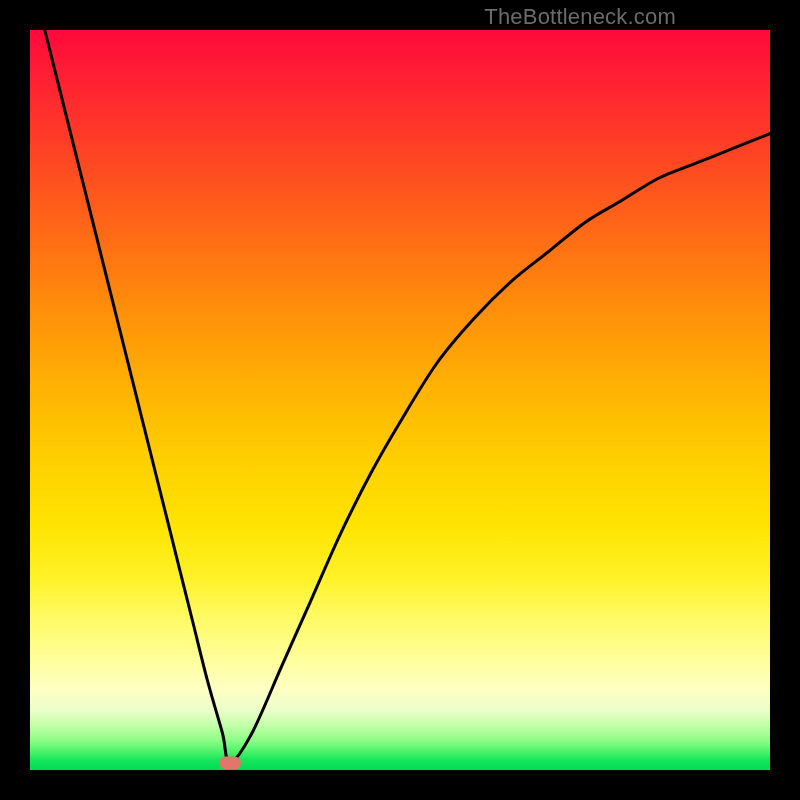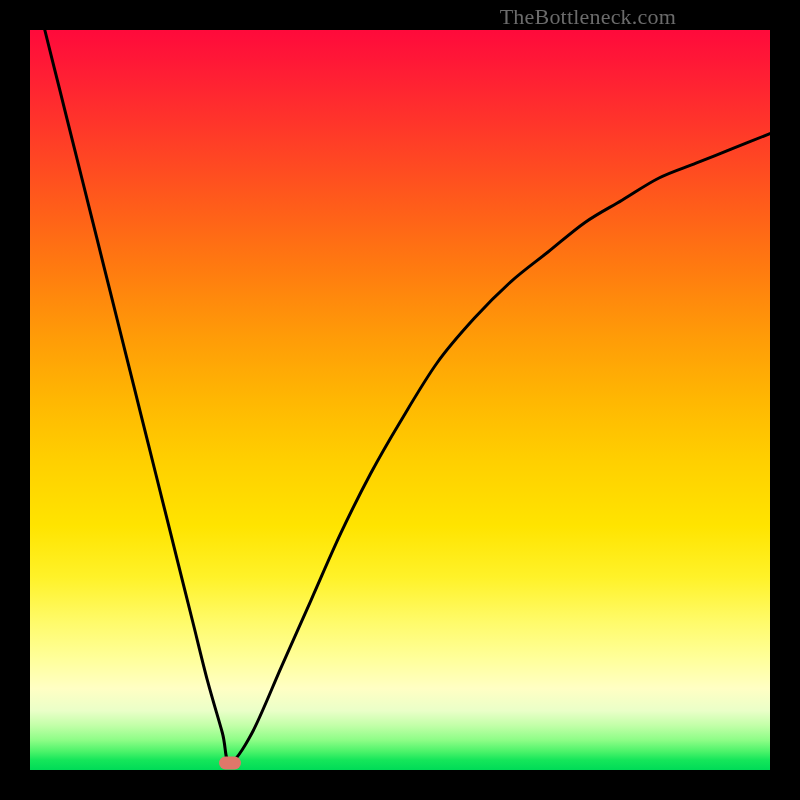--- a/index.html
+++ b/index.html
@@ -9,21 +9,20 @@
     height: 800px;
     overflow: hidden;
     background: #000;
     font-family: Arial, Helvetica, sans-serif;
   }
   .frame {
     position: relative;
     width: 688px;
     height: 800px;
     background: #000;
-    font-family: Liberation Serif, serif;
   }
   .plot-area {
     position: absolute;
     left: 30px;
     top: 30px;
     width: 740px;
     height: 740px;
     
     background: linear-gradient(to bottom,
       #ff0a3b 0%,

